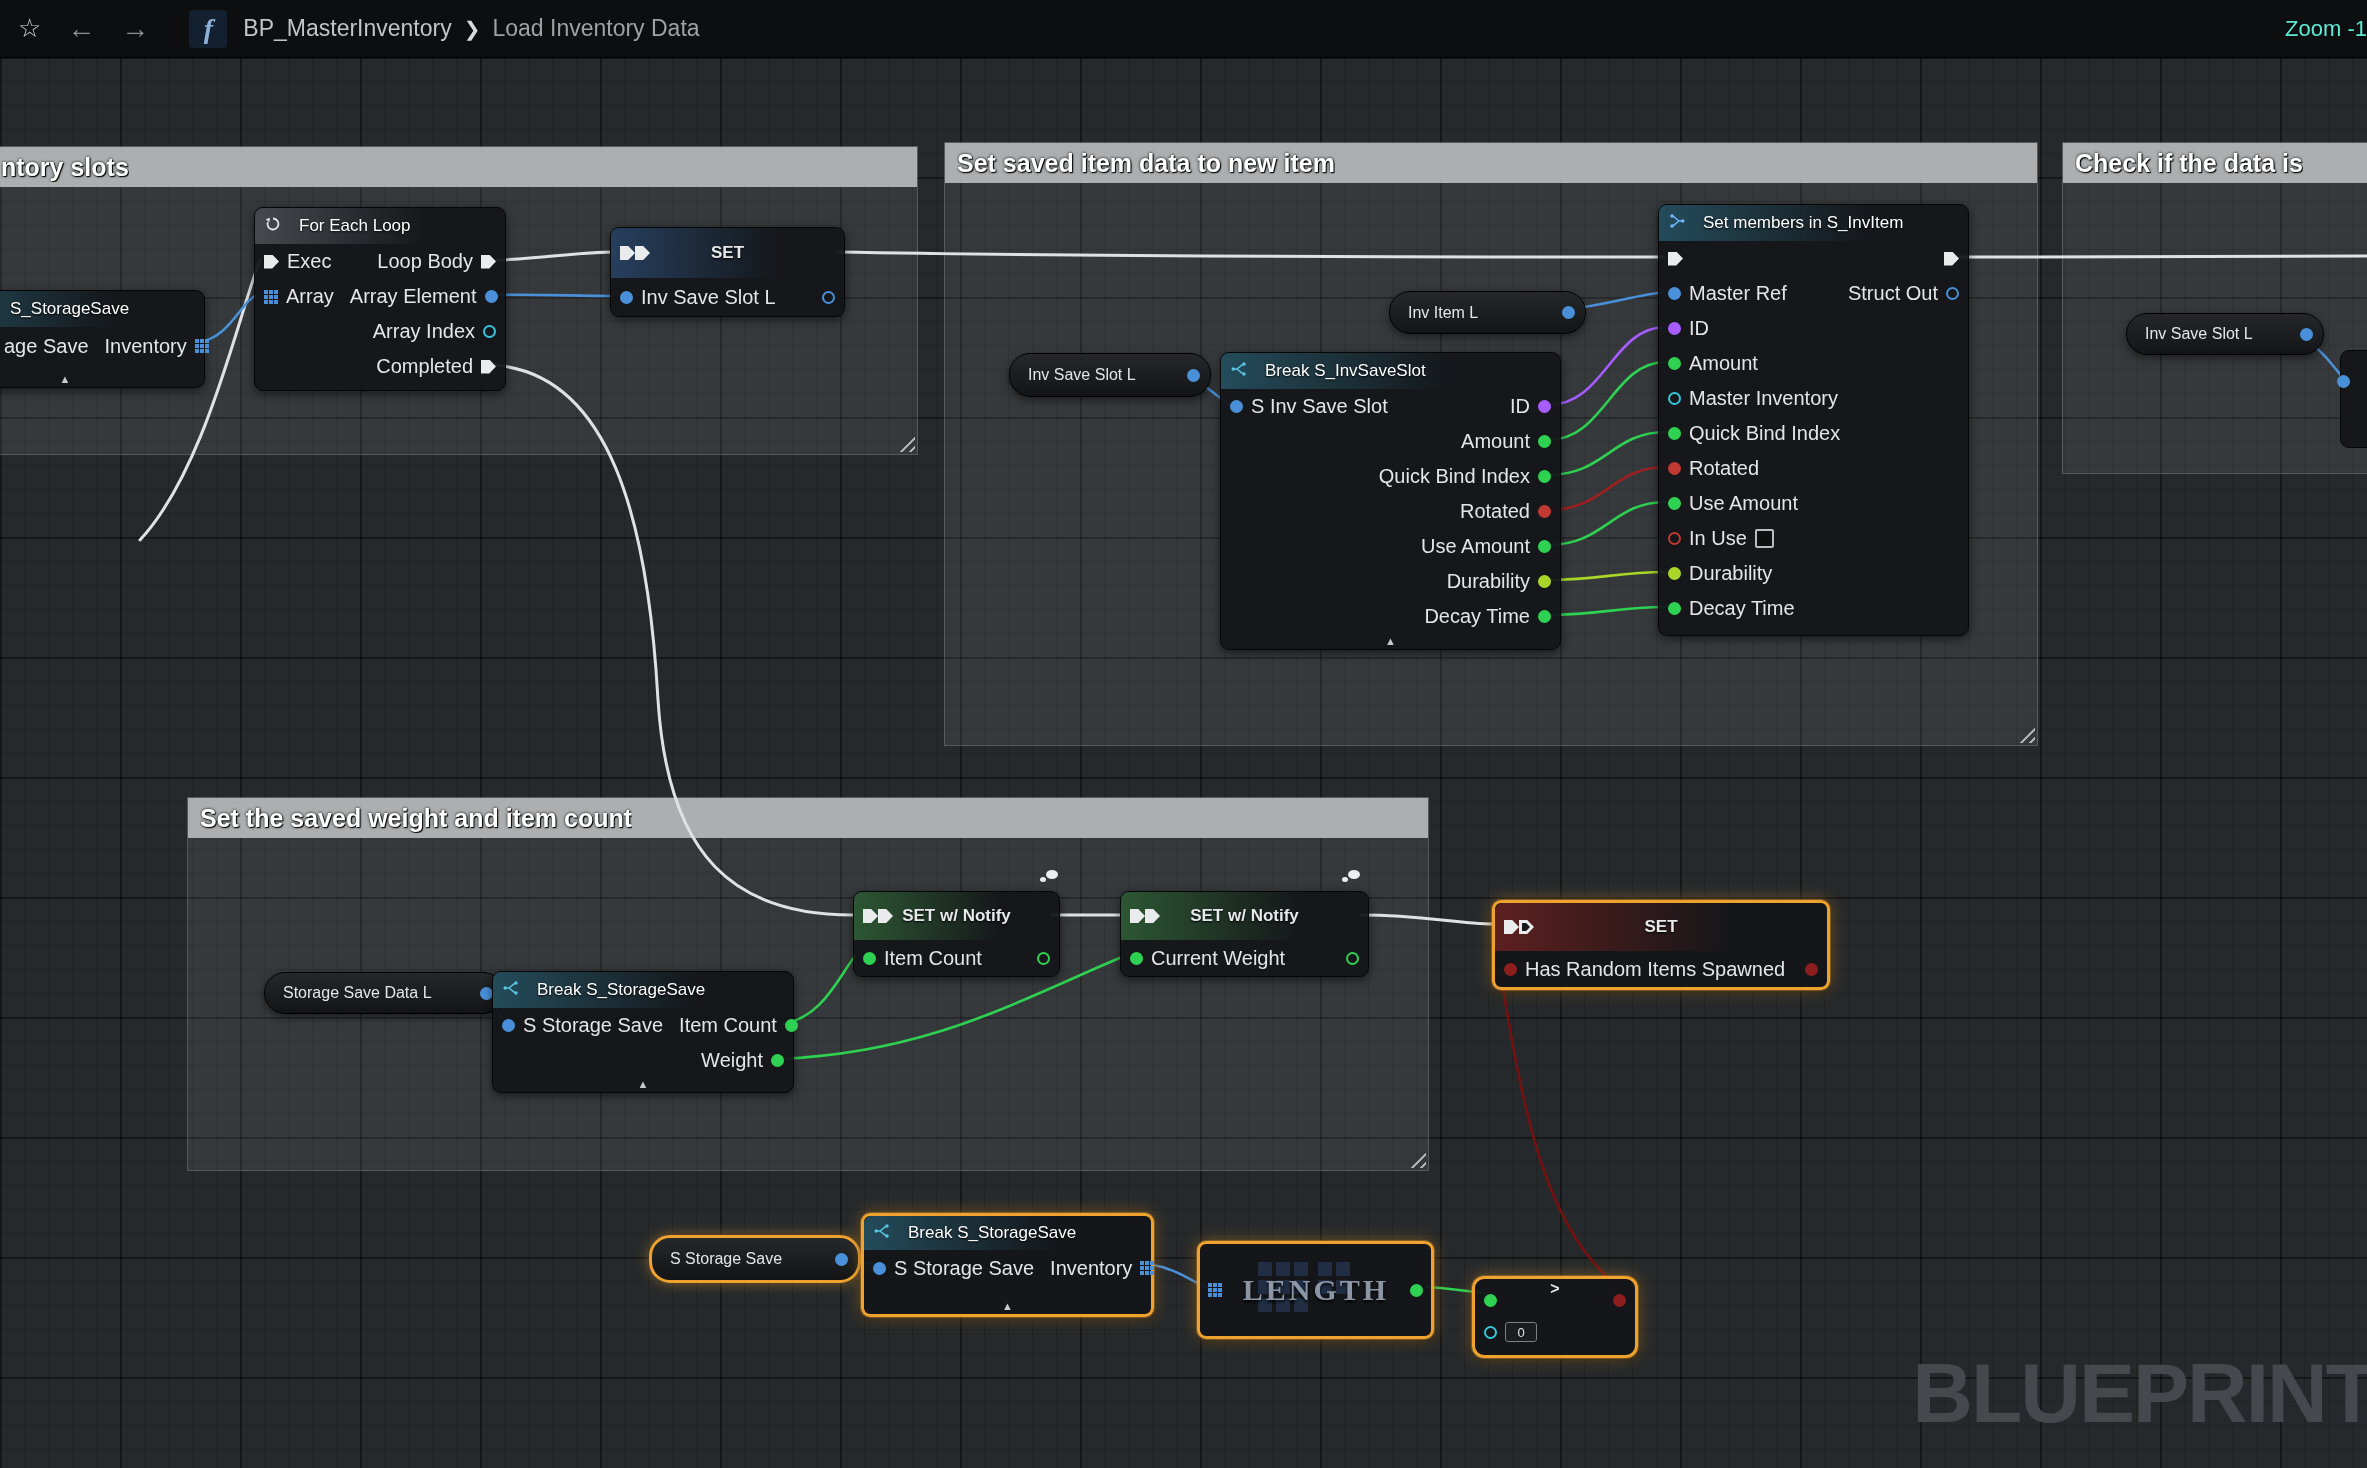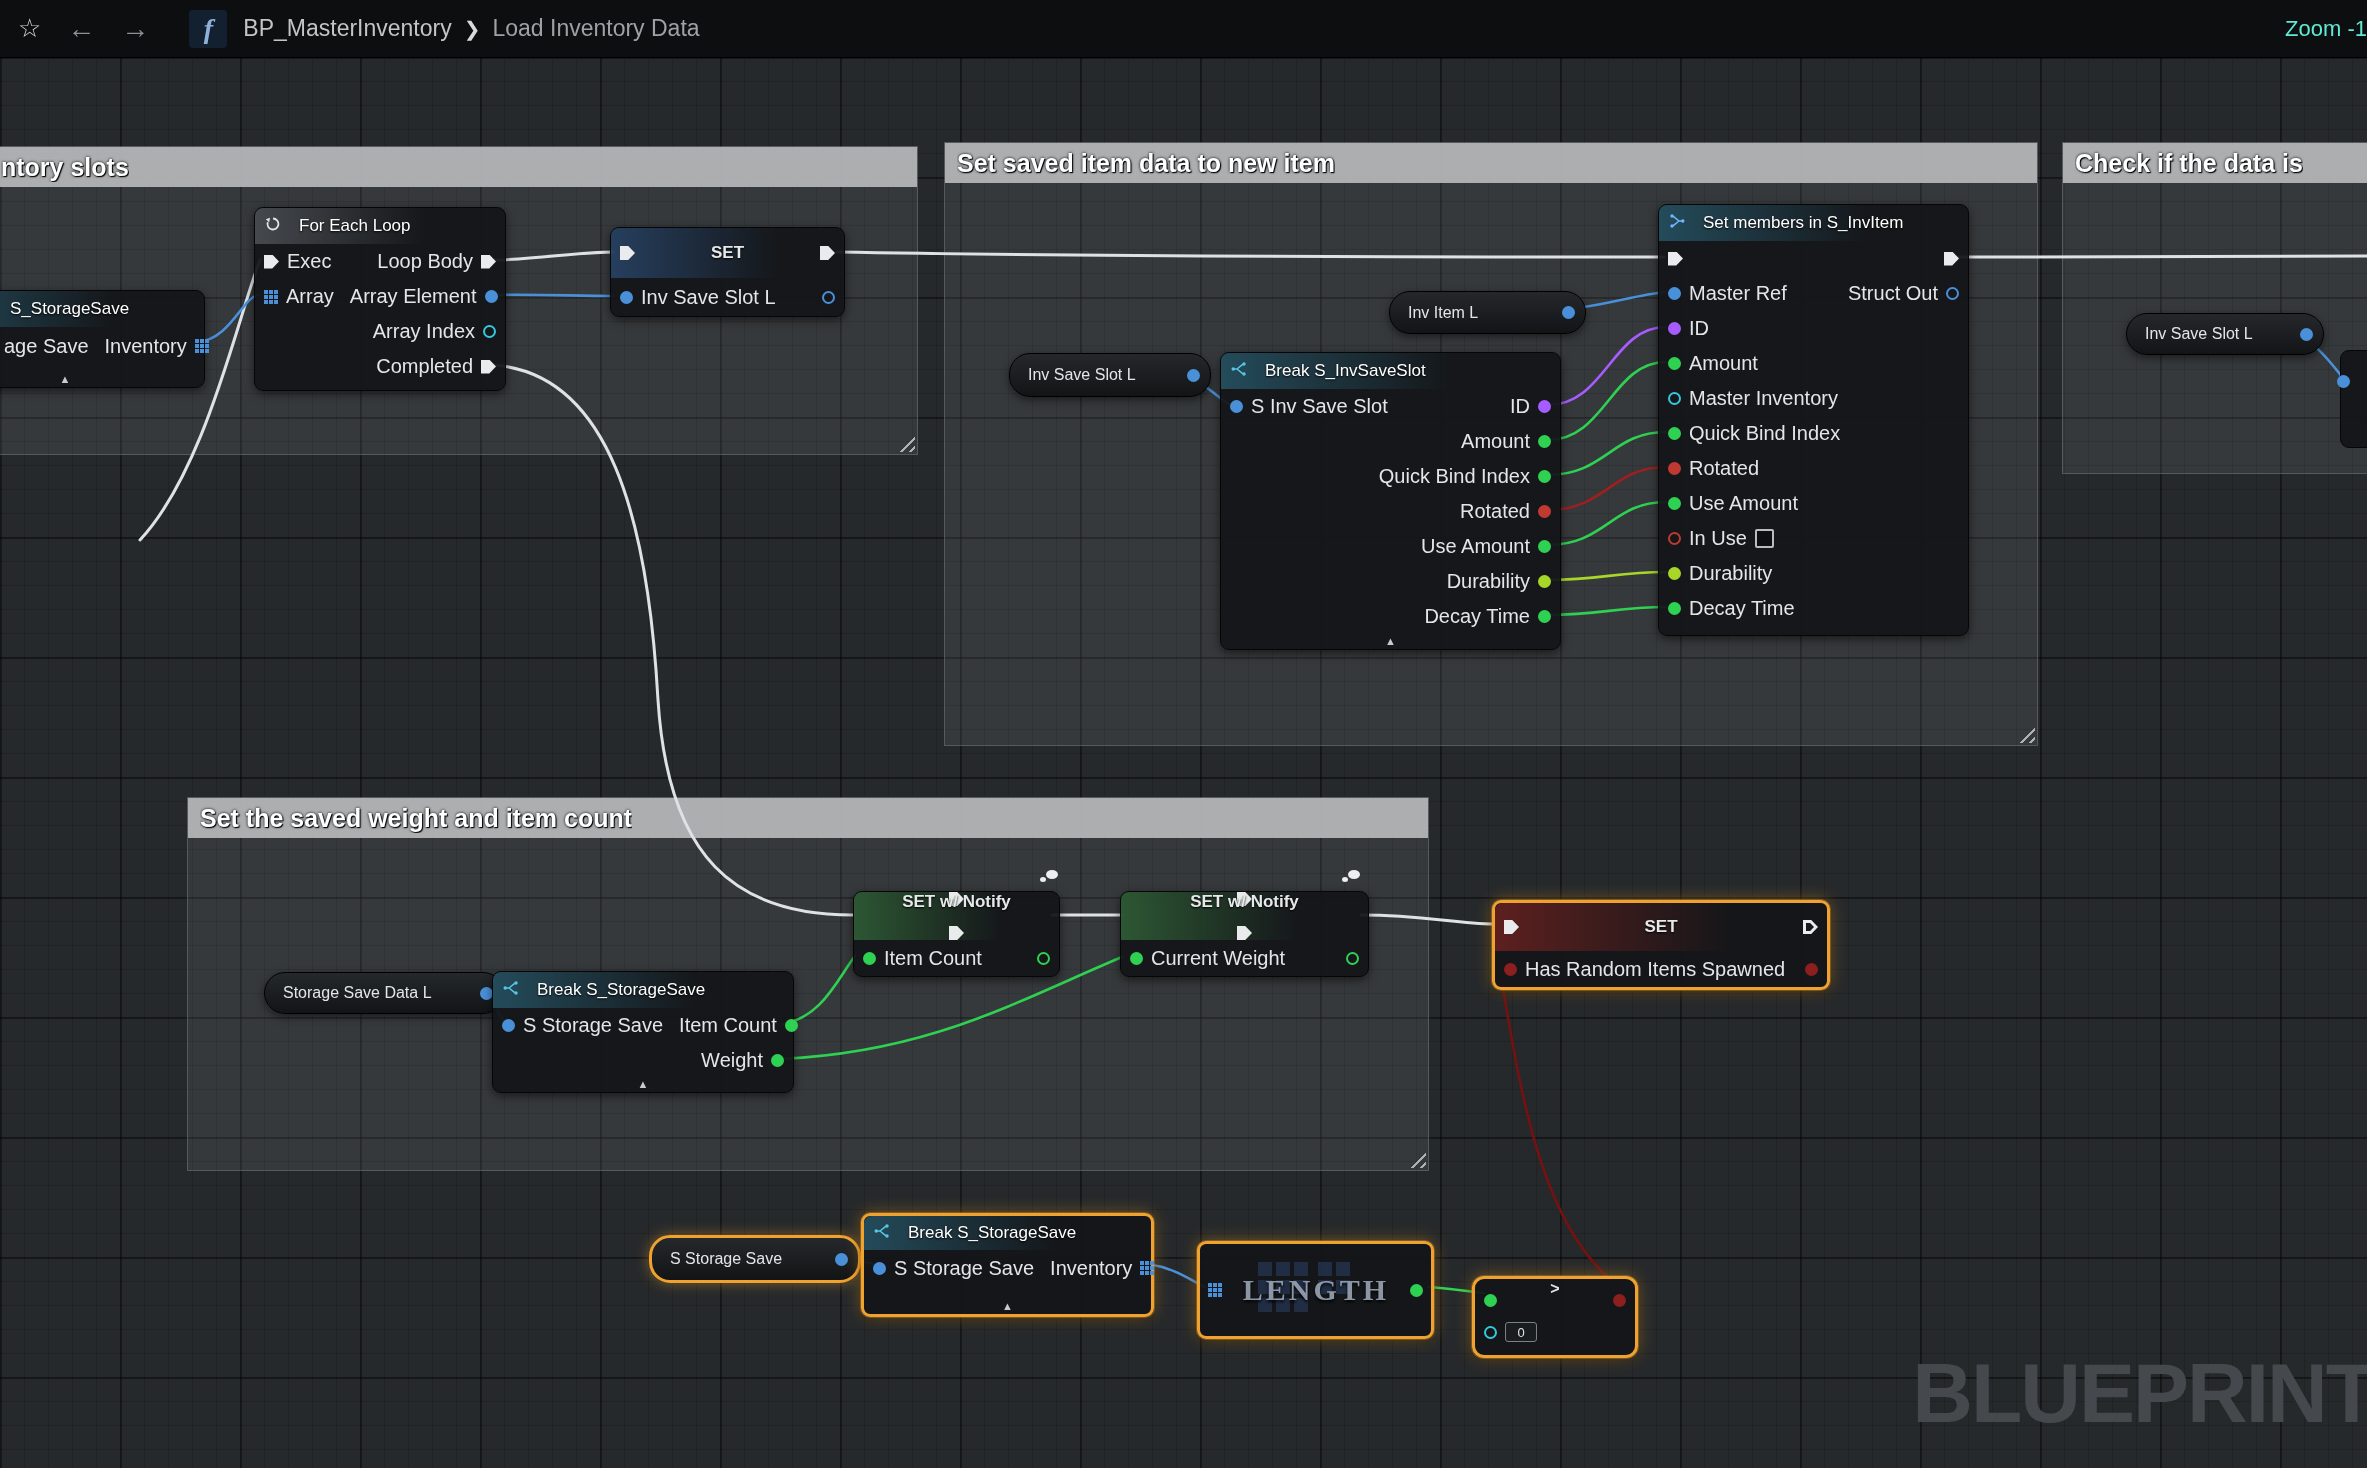--- a/index.html
+++ b/index.html
@@ -41,24 +41,24 @@
         clip-path:polygon(100% 0,100% 100%,0 100%);}
 
   
   .node{position:absolute;background:rgba(19,21,24,.94);border:1px solid #050607;border-radius:9px;
         box-shadow:0 3px 10px rgba(0,0,0,.55);color:#e6e8ea;}
   .node.selected{border:3px solid #f0a22e;box-shadow:0 0 0 1px rgba(240,162,46,.3),0 0 16px rgba(240,162,46,.45),0 3px 10px rgba(0,0,0,.55);}
   .ntitle{height:36px;display:flex;align-items:center;gap:18px;padding:0 10px;font-weight:normal;font-size:17px;color:#fff;
           text-shadow:0 1px 2px #000;border-radius:8px 8px 0 0;white-space:nowrap;overflow:hidden;}
   .t-struct{background:linear-gradient(90deg,rgba(44,104,126,.65),rgba(25,28,32,0) 68%);}
   .t-macro{background:linear-gradient(90deg,rgba(118,124,130,.5),rgba(25,28,32,0) 68%);}
-  .set-titlerow{position:relative;display:flex;align-items:center;justify-content:space-between;padding:0 9px;border-radius:8px 8px 0 0;}
+  .set-titlerow{position:relative;display:flex;align-items:center;padding:0 9px;border-radius:8px 8px 0 0;}
   .h50{height:50px}.h48{height:48px}
   .tint-blue{background:linear-gradient(90deg,rgba(52,96,150,.55),rgba(25,28,32,0) 72%);}
-  .tint-green{background:linear-gradient(90deg,rgba(64,140,72,.55),rgba(25,28,32,0) 72%);flex-direction:column;}
+  .tint-green{background:linear-gradient(90deg,rgba(64,140,72,.55),rgba(25,28,32,0) 72%);}
   .tint-red{background:linear-gradient(90deg,rgba(142,38,34,.6),rgba(25,28,32,0) 72%);}
   .ctitle{position:absolute;left:0;right:0;text-align:center;font-weight:bold;font-size:17px;text-shadow:0 1px 2px #000;pointer-events:none;}
 
   .nrow{display:flex;align-items:center;height:35px;padding:0 9px;gap:8px;}
   .nrow.h36{height:36px}.nrow.h38{height:38px}
   .nrow.r{justify-content:flex-end;}
   .plabel{font-size:20px;color:#e3e5e7;white-space:nowrap;}
   .sp{flex:1}
 
   .pin{width:13px;height:13px;border-radius:50%;flex:none;box-sizing:border-box;}

